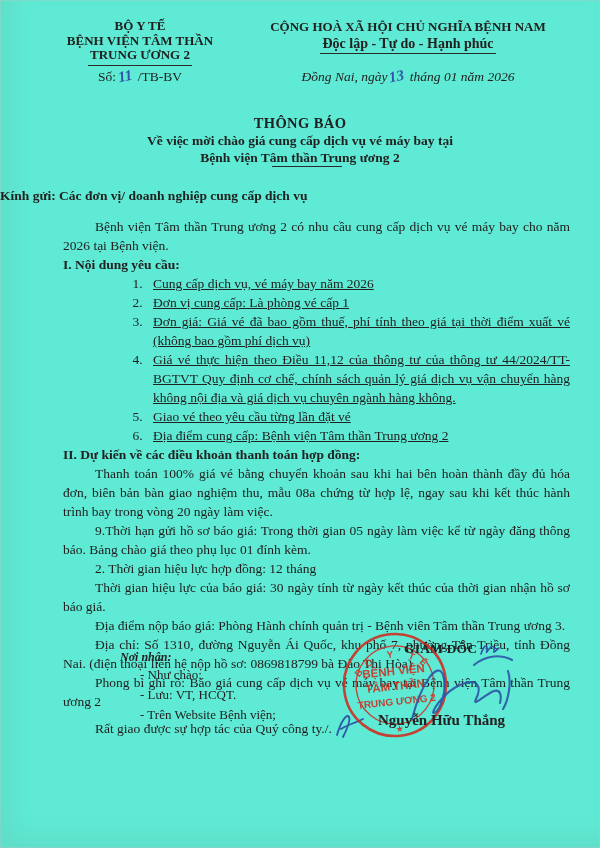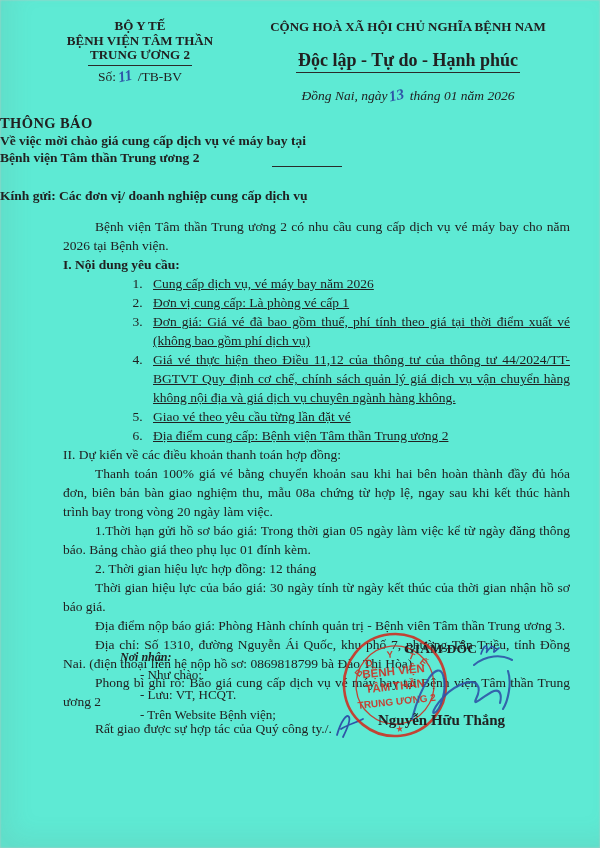--- a/index.html
+++ b/index.html
@@ -12,34 +12,34 @@
   
   .header { position:relative; height:90px; padding-top:19px; }
   .h-left { position:absolute; left:20px; top:19px; width:240px; text-align:center;
             font-weight:bold; font-size:13px; line-height:14.5px; }
   .h-left .rule { width:104px; border-bottom:1.3px solid #2a2a2a; margin:2px auto 3px; }
   .doc-number { font-weight:normal; font-size:13.5px; white-space:nowrap; }
   .hand { color:#2f55a8; font-style:italic; font-weight:bold; font-size:15px;
           display:inline-block; transform:rotate(-12deg); padding:0 2px; }
   .h-right { position:absolute; left:258px; top:19px; width:300px; text-align:center; }
   .h-right .nat1 { font-weight:bold; font-size:13px; line-height:15px; }
-  .h-right .nat2 { font-weight:bold; font-size:18px; display:inline-block;
-                   border-bottom:1.3px solid #2a2a2a; padding:0 2px 1px; margin-top:16px; }
+  .h-right .nat2 { font-weight:bold; font-size:14px; display:inline-block;
+                   border-bottom:1.3px solid #2a2a2a; padding:0 2px 1px; margin-top:1px; }
   .h-right .date { font-style:italic; font-size:13.5px; margin-top:14px; }
   
-  .title-block { text-align:left; margin-top:6px; }
+  .title-block { text-align:center; margin-top:6px; }
   .tb-h { font-weight:bold; font-size:14.5px; letter-spacing:.4px; }
   .tb-s { font-weight:bold; font-size:13.5px; line-height:17px; }
   .tb-rule { width:70px; border-bottom:1.4px solid #2a2a2a; margin-left:272px; margin-top:0px; }
   .salutation { text-align:left; font-weight:bold; font-size:13.5px; margin-top:21px; }
   
   .body-text { margin:13px 30px 0 63px; font-size:13.5px; line-height:19px; text-align:justify; }
   .body-text p { margin:0; text-indent:32px; }
   .sec1-heading { font-weight:bold; margin-left:52px; text-indent:0 !important; }
-  .sec2-heading { font-weight:normal; margin-left:32px; text-indent:0 !important; }
+  .sec2-heading { font-weight:bold; margin-left:32px; text-indent:0 !important; }
   ol.req-list { margin:0; padding-left:83px;text-decoration:underline; }
   ol.req-list li { padding-left:7px; }
   .closing-wrap { white-space:nowrap; }
   .flourish { vertical-align:-8px; margin-left:1px; }
   
   .recipients { position:absolute; left:120px; top:650px; font-size:13px; }
   .recipients .rh { font-weight:bold; font-style:italic; font-size:12px; }
   .recipients .ri { margin-left:20px; line-height:20px; }
   .recipients .ri:first-of-type { margin-top:7px; }
   .giam-doc { position:absolute; left:404px; top:641px; font-weight:bold; font-size:13.5px;
@@ -85,21 +85,21 @@
     <ol class="req-list">
       <li>Cung cấp dịch vụ, vé máy bay năm 2026</li>
       <li>Đơn vị cung cấp: Là phòng vé cấp 1</li>
       <li>Đơn giá: Giá vé đã bao gồm thuế, phí tính theo giá tại thời điểm xuất vé (không bao gồm phí dịch vụ)</li>
       <li>Giá vé thực hiện theo Điều 11,12 của thông tư của thông tư 44/2024/TT-BGTVT Quy định cơ chế, chính sách quản lý giá dịch vụ vận chuyển hàng không nội địa và giá dịch vụ chuyên ngành hàng không.</li>
       <li>Giao vé theo yêu cầu từng lần đặt vé</li>
       <li>Địa điểm cung cấp: Bệnh viện Tâm thần Trung ương 2</li>
     </ol>
     <p class="sec2-heading">II. Dự kiến về các điều khoản thanh toán hợp đồng:</p>
     <p>Thanh toán 100% giá vé bằng chuyển khoản sau khi hai bên hoàn thành đầy đủ hóa đơn, biên bản bàn giao nghiệm thu, mẫu 08a chứng từ hợp lệ, ngay sau khi kết thúc hành trình bay trong vòng 20 ngày làm việc.</p>
-    <p>1.Thời hạn gửi hồ sơ báo giá: Trong thời gian 05 ngày làm việc kể từ ngày đăng thông báo. Bảng chào giá theo phụ lục 01 đính kèm.</p>
+    <p>9.Thời hạn gửi hồ sơ báo giá: Trong thời gian 05 ngày làm việc kể từ ngày đăng thông báo. Bảng chào giá theo phụ lục 01 đính kèm.</p>
     <p>2. Thời gian hiệu lực hợp đồng: 12 tháng</p>
     <p>Thời gian hiệu lực của báo giá: 30 ngày tính từ ngày kết thúc của thời gian nhận hồ sơ báo giá.</p>
     <p>Địa điểm nộp báo giá: Phòng Hành chính quản trị - Bệnh viên Tâm thần Trung ương 3.</p>
     <p>Địa chỉ: Số 1310, đường Nguyễn Ái Quốc, khu phố 7, phường Tân Triều, tỉnh Đồng Nai. (điện thoại liên hệ nộp hồ sơ: 0869818799 bà Đào Thị Hòa)</p>
     <p>Phong bì ghi rõ: Báo giá cung cấp dịch vụ vé máy bay tại Bệnh viện Tâm thần Trung ương 2</p>
     <p><span class="closing-wrap"><span>Rất giao được sự hợp tác của Quý công ty./.</span><svg class="flourish" width="34" height="30" viewBox="0 0 34 30">
             <path d="M4,24 C8,10 14,2 16,6 C18,10 12,22 10,26 M8,18 C14,14 22,12 30,8" fill="none" stroke="#2f55a8" stroke-width="1.8" stroke-linecap="round"></path>
           </svg></span></p>
   </div>
 

